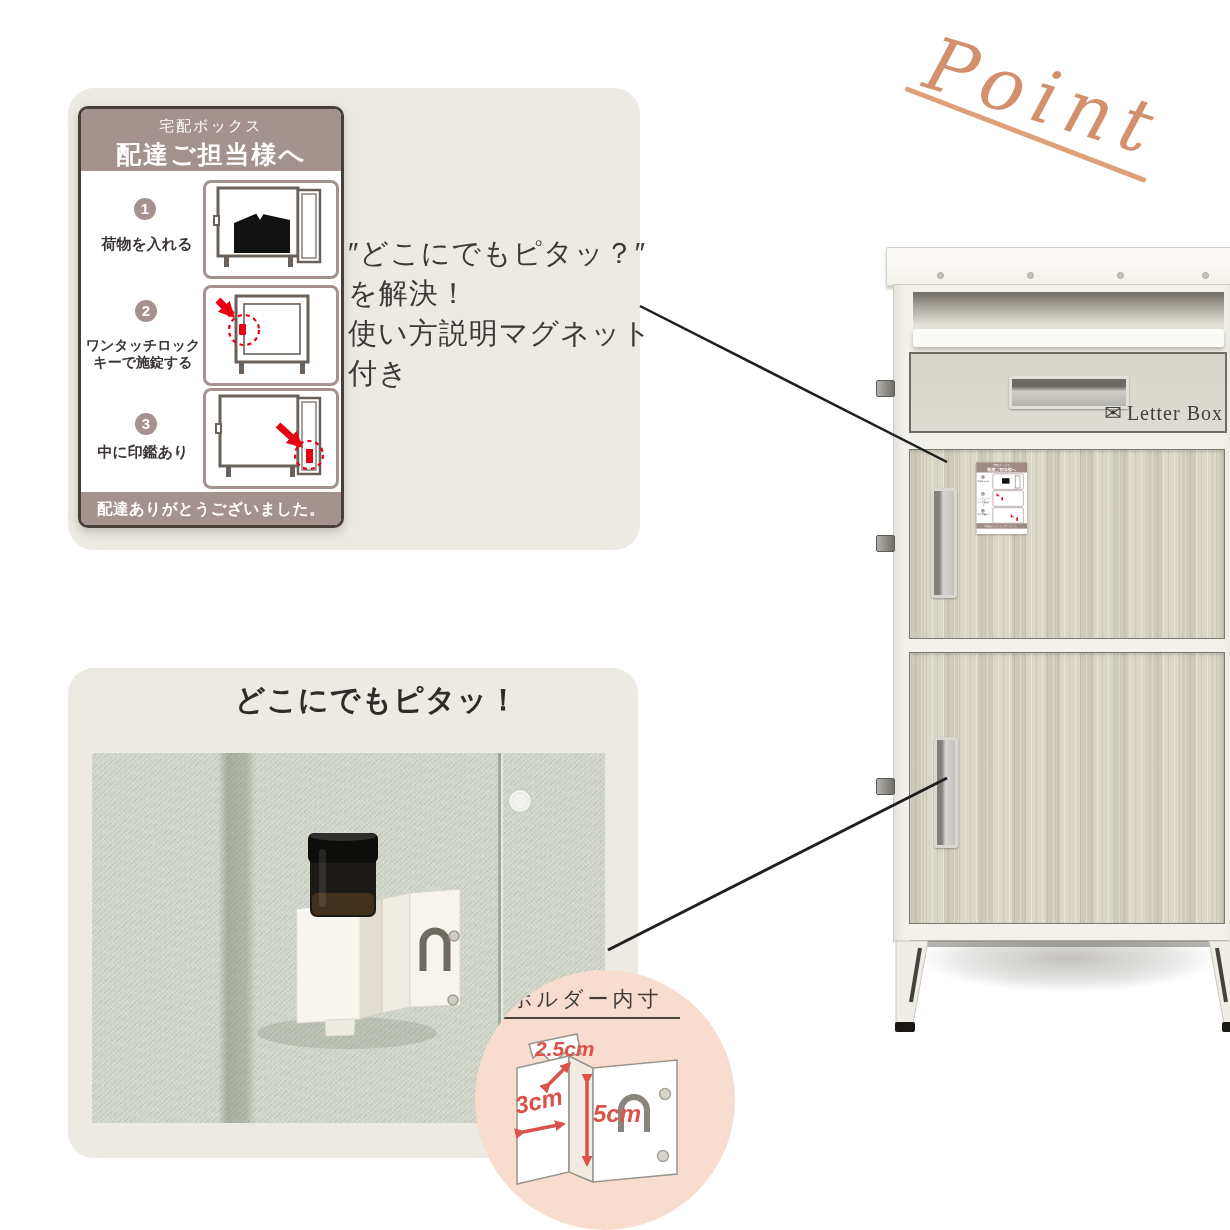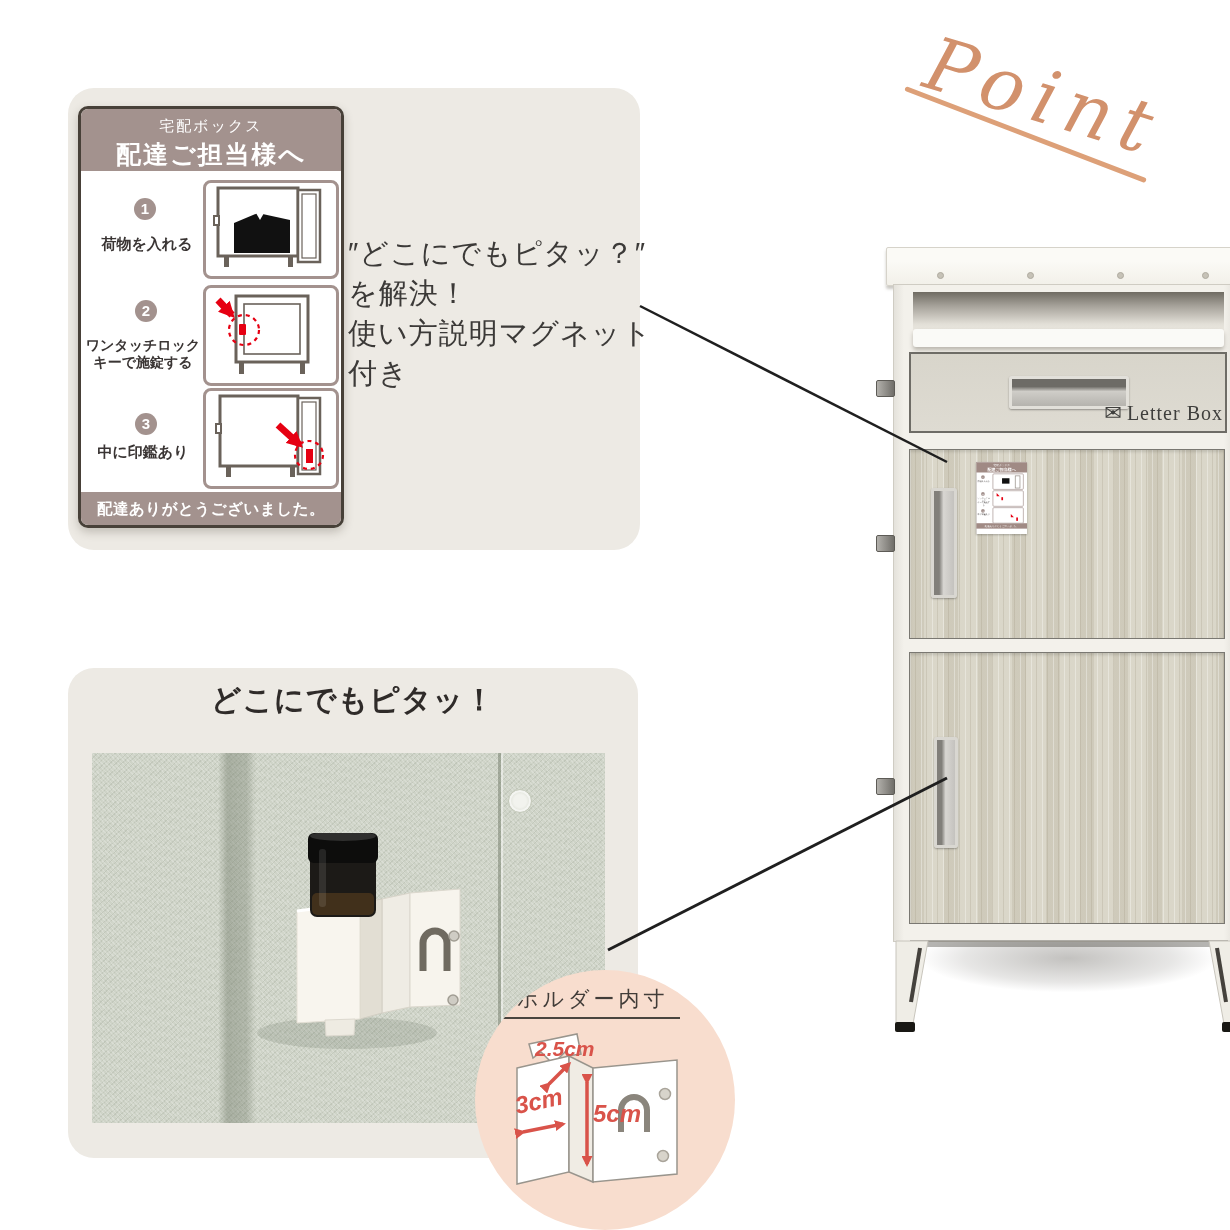--- a/index.html
+++ b/index.html
@@ -47,21 +47,21 @@
   .ph-groove-hi{position:absolute;top:0;bottom:0;left:409px;width:2px;background:rgba(255,255,255,.45);}
   .ph-vent{position:absolute;left:416px;top:36px;width:22px;height:22px;border-radius:50%;
            background:radial-gradient(circle at 50% 50%, #f2f3ee 0 40%, #dfe2d8 70%, #cfd3c6 100%);
            background-color:#eef0ea;border:1px solid #c2c7b8;
            box-shadow:inset 0 0 0 2px rgba(255,255,255,.6);}
   #bracket-svg{position:absolute;left:0;top:0;}
 
   
   #holder-circle{position:absolute;left:407px;top:302px;width:260px;height:260px;border-radius:50%;
                  background:#f8ddce;overflow:hidden;z-index:6;}
-  #holder-title{position:absolute;left:42px;top:15px;font-size:21px;color:#413c38;letter-spacing:4px;}
+  #holder-title{position:absolute;left:36px;top:15px;font-size:21px;color:#413c38;letter-spacing:4px;}
   #holder-underline{position:absolute;left:0;top:47px;width:205px;height:2px;background:#4a453f;}
   #holder-diagram{position:absolute;left:14px;top:54px;}
 
   
   #point-wrap{position:absolute;left:912px;top:18px;width:300px;height:170px;z-index:4;}
   #point-text{position:absolute;left:16px;top:0;font-family:"DejaVu Serif", serif;font-style:italic;
               font-size:74px;color:#d2916c;letter-spacing:10px;transform:rotate(17deg);transform-origin:0 50%;}
   #point-underline{position:absolute;left:-6px;top:68px;width:258px;height:5px;background:#dda078;
                    border-radius:3px;transform:rotate(21deg);transform-origin:0 0;}
 
@@ -204,21 +204,21 @@
       <div class="card-footer">配達ありがとうございました。</div>
     </div>
   </div>
 
   <div class="callout-line" style="top:234px;">″どこにでもピタッ？″</div>
   <div class="callout-line" style="top:274px;">を解決！</div>
   <div class="callout-line" style="top:314px;">使い方説明マグネット</div>
   <div class="callout-line" style="top:354px;">付き</div>
 
   <div id="panel-magnet" class="panel">
-    <div class="p2-title" style="top:12px;">どこにでもピタッ！</div>
+    <div class="p2-title" style="top:12px;padding-left:24px;">どこにでもピタッ！</div>
 
     <div id="photo">
       <div class="ph-stripe"></div>
       <div class="ph-groove"></div>
       <div class="ph-groove-hi"></div>
       <div class="ph-vent"></div>
       <svg id="bracket-svg" width="513" height="370" viewBox="0 0 513 370">
 
         <ellipse cx="255" cy="280" rx="90" ry="16" fill="rgba(90,100,85,.18)"></ellipse>
 

